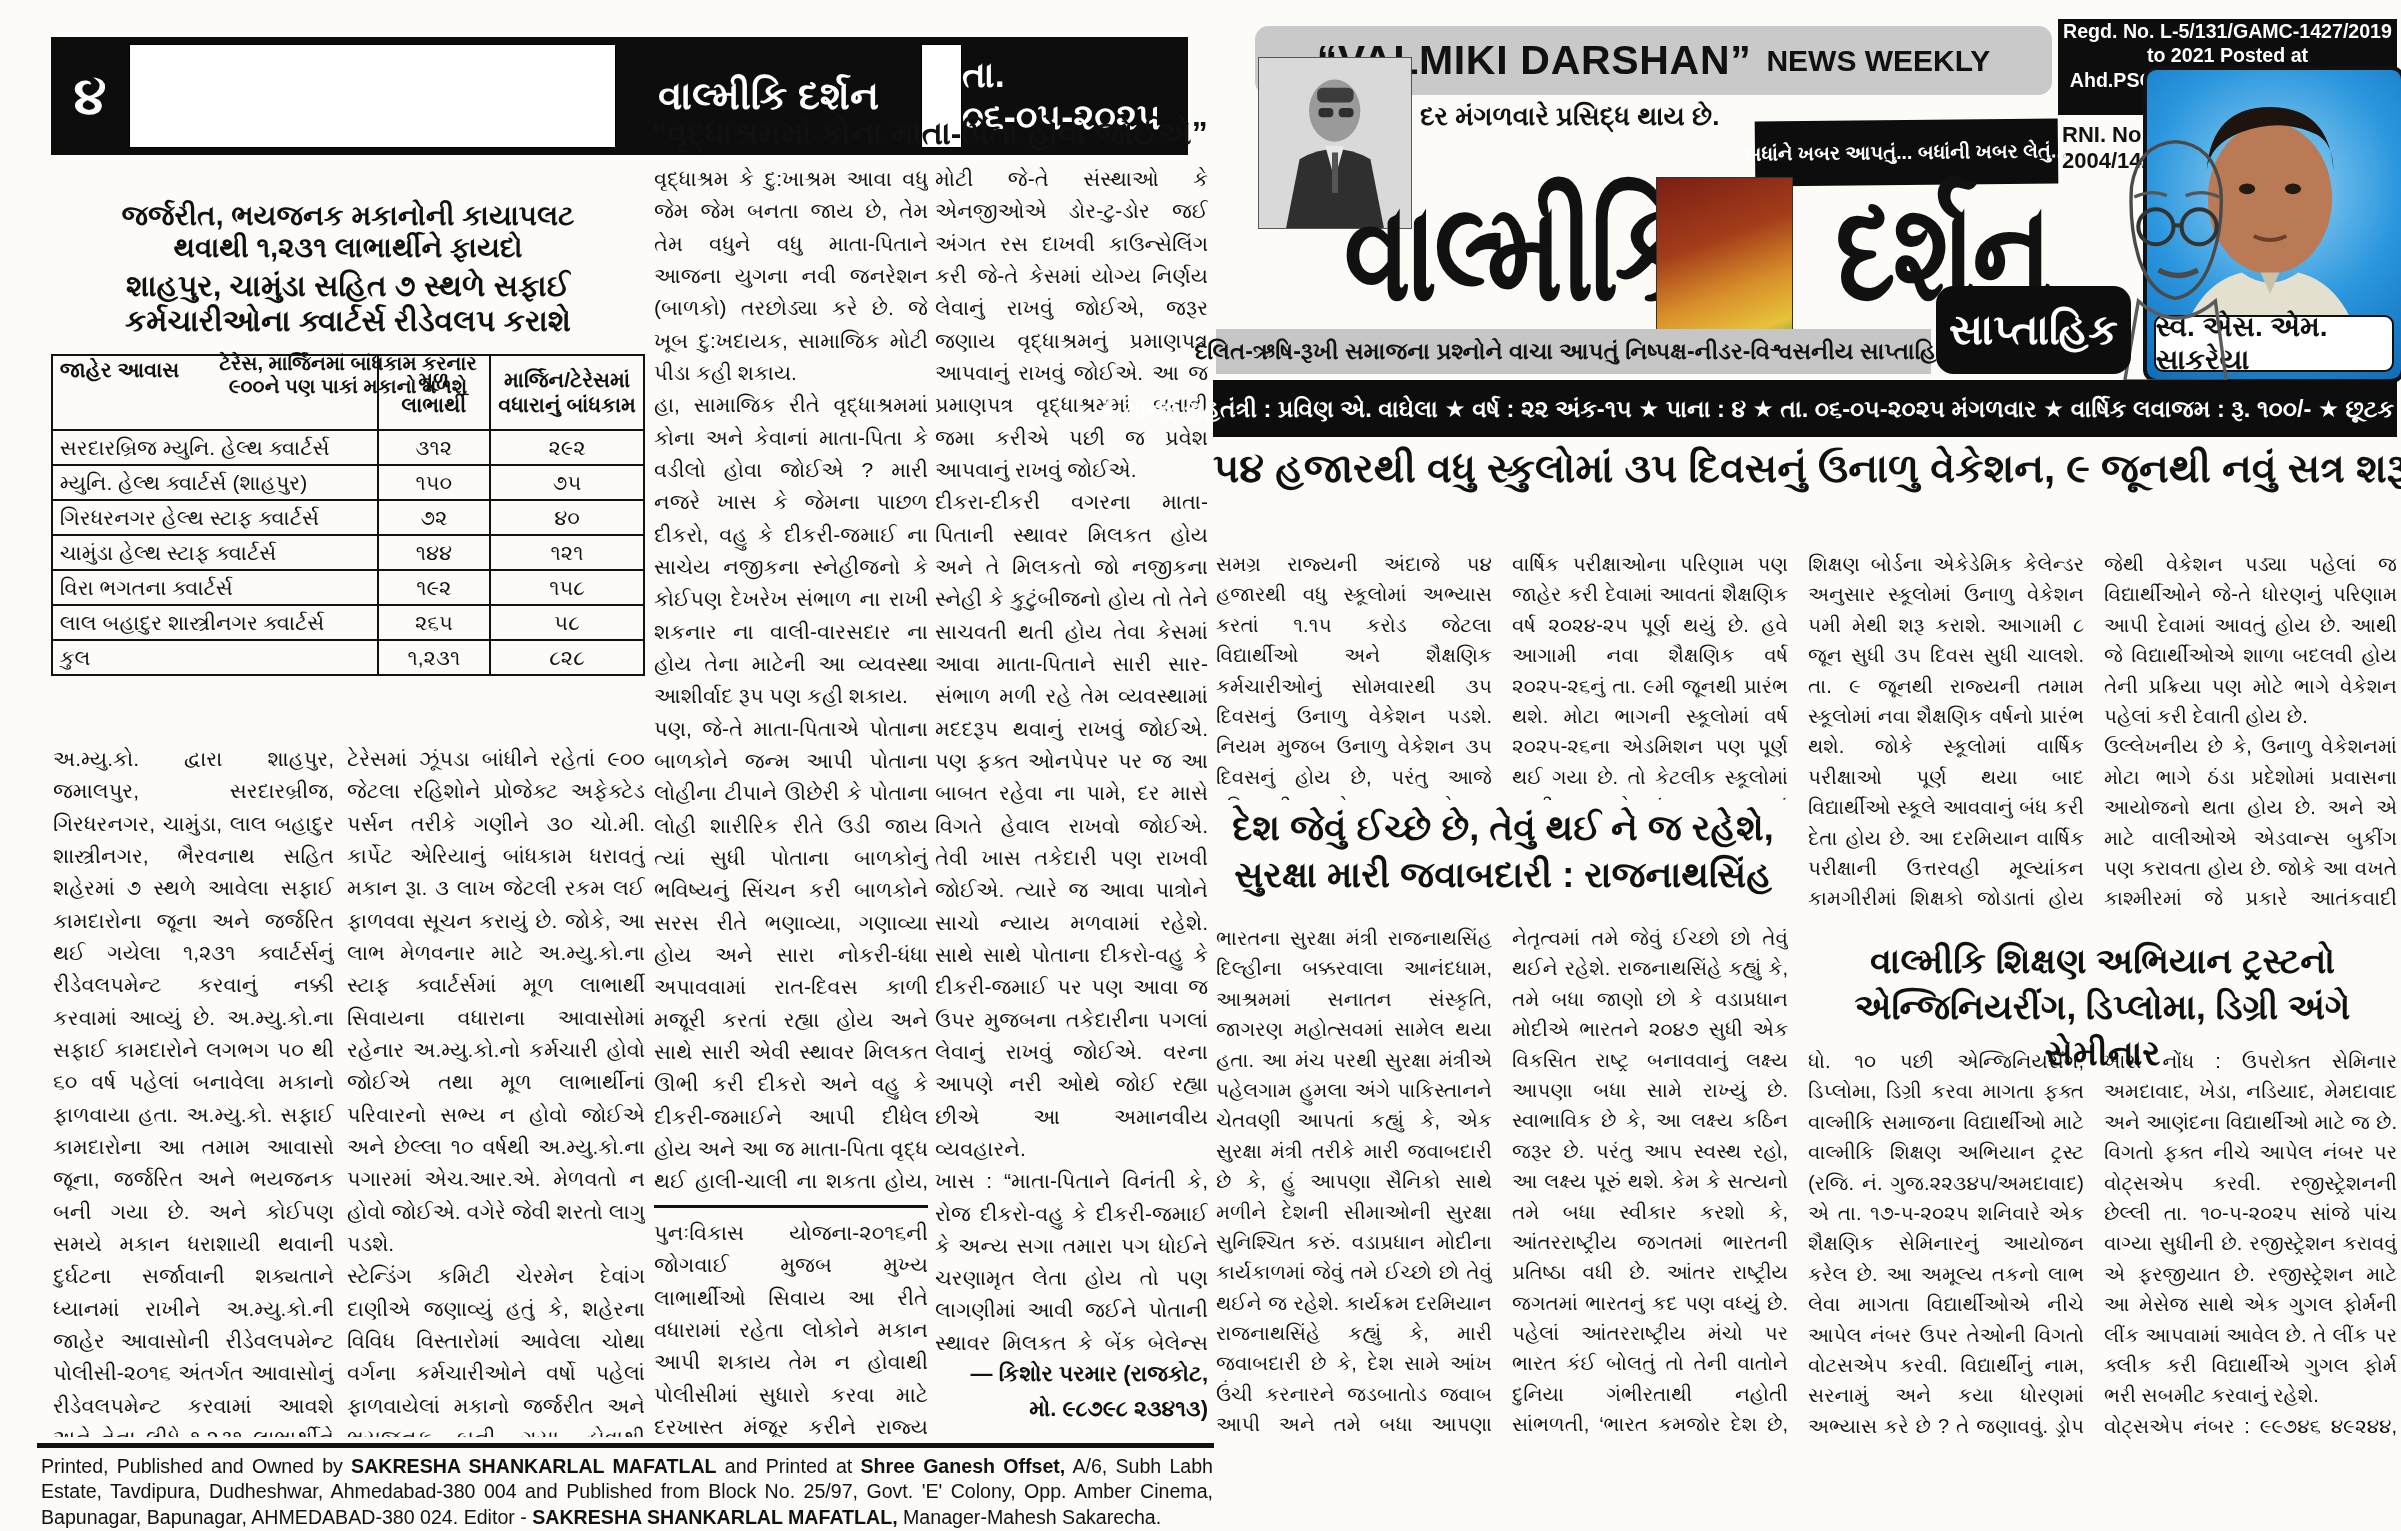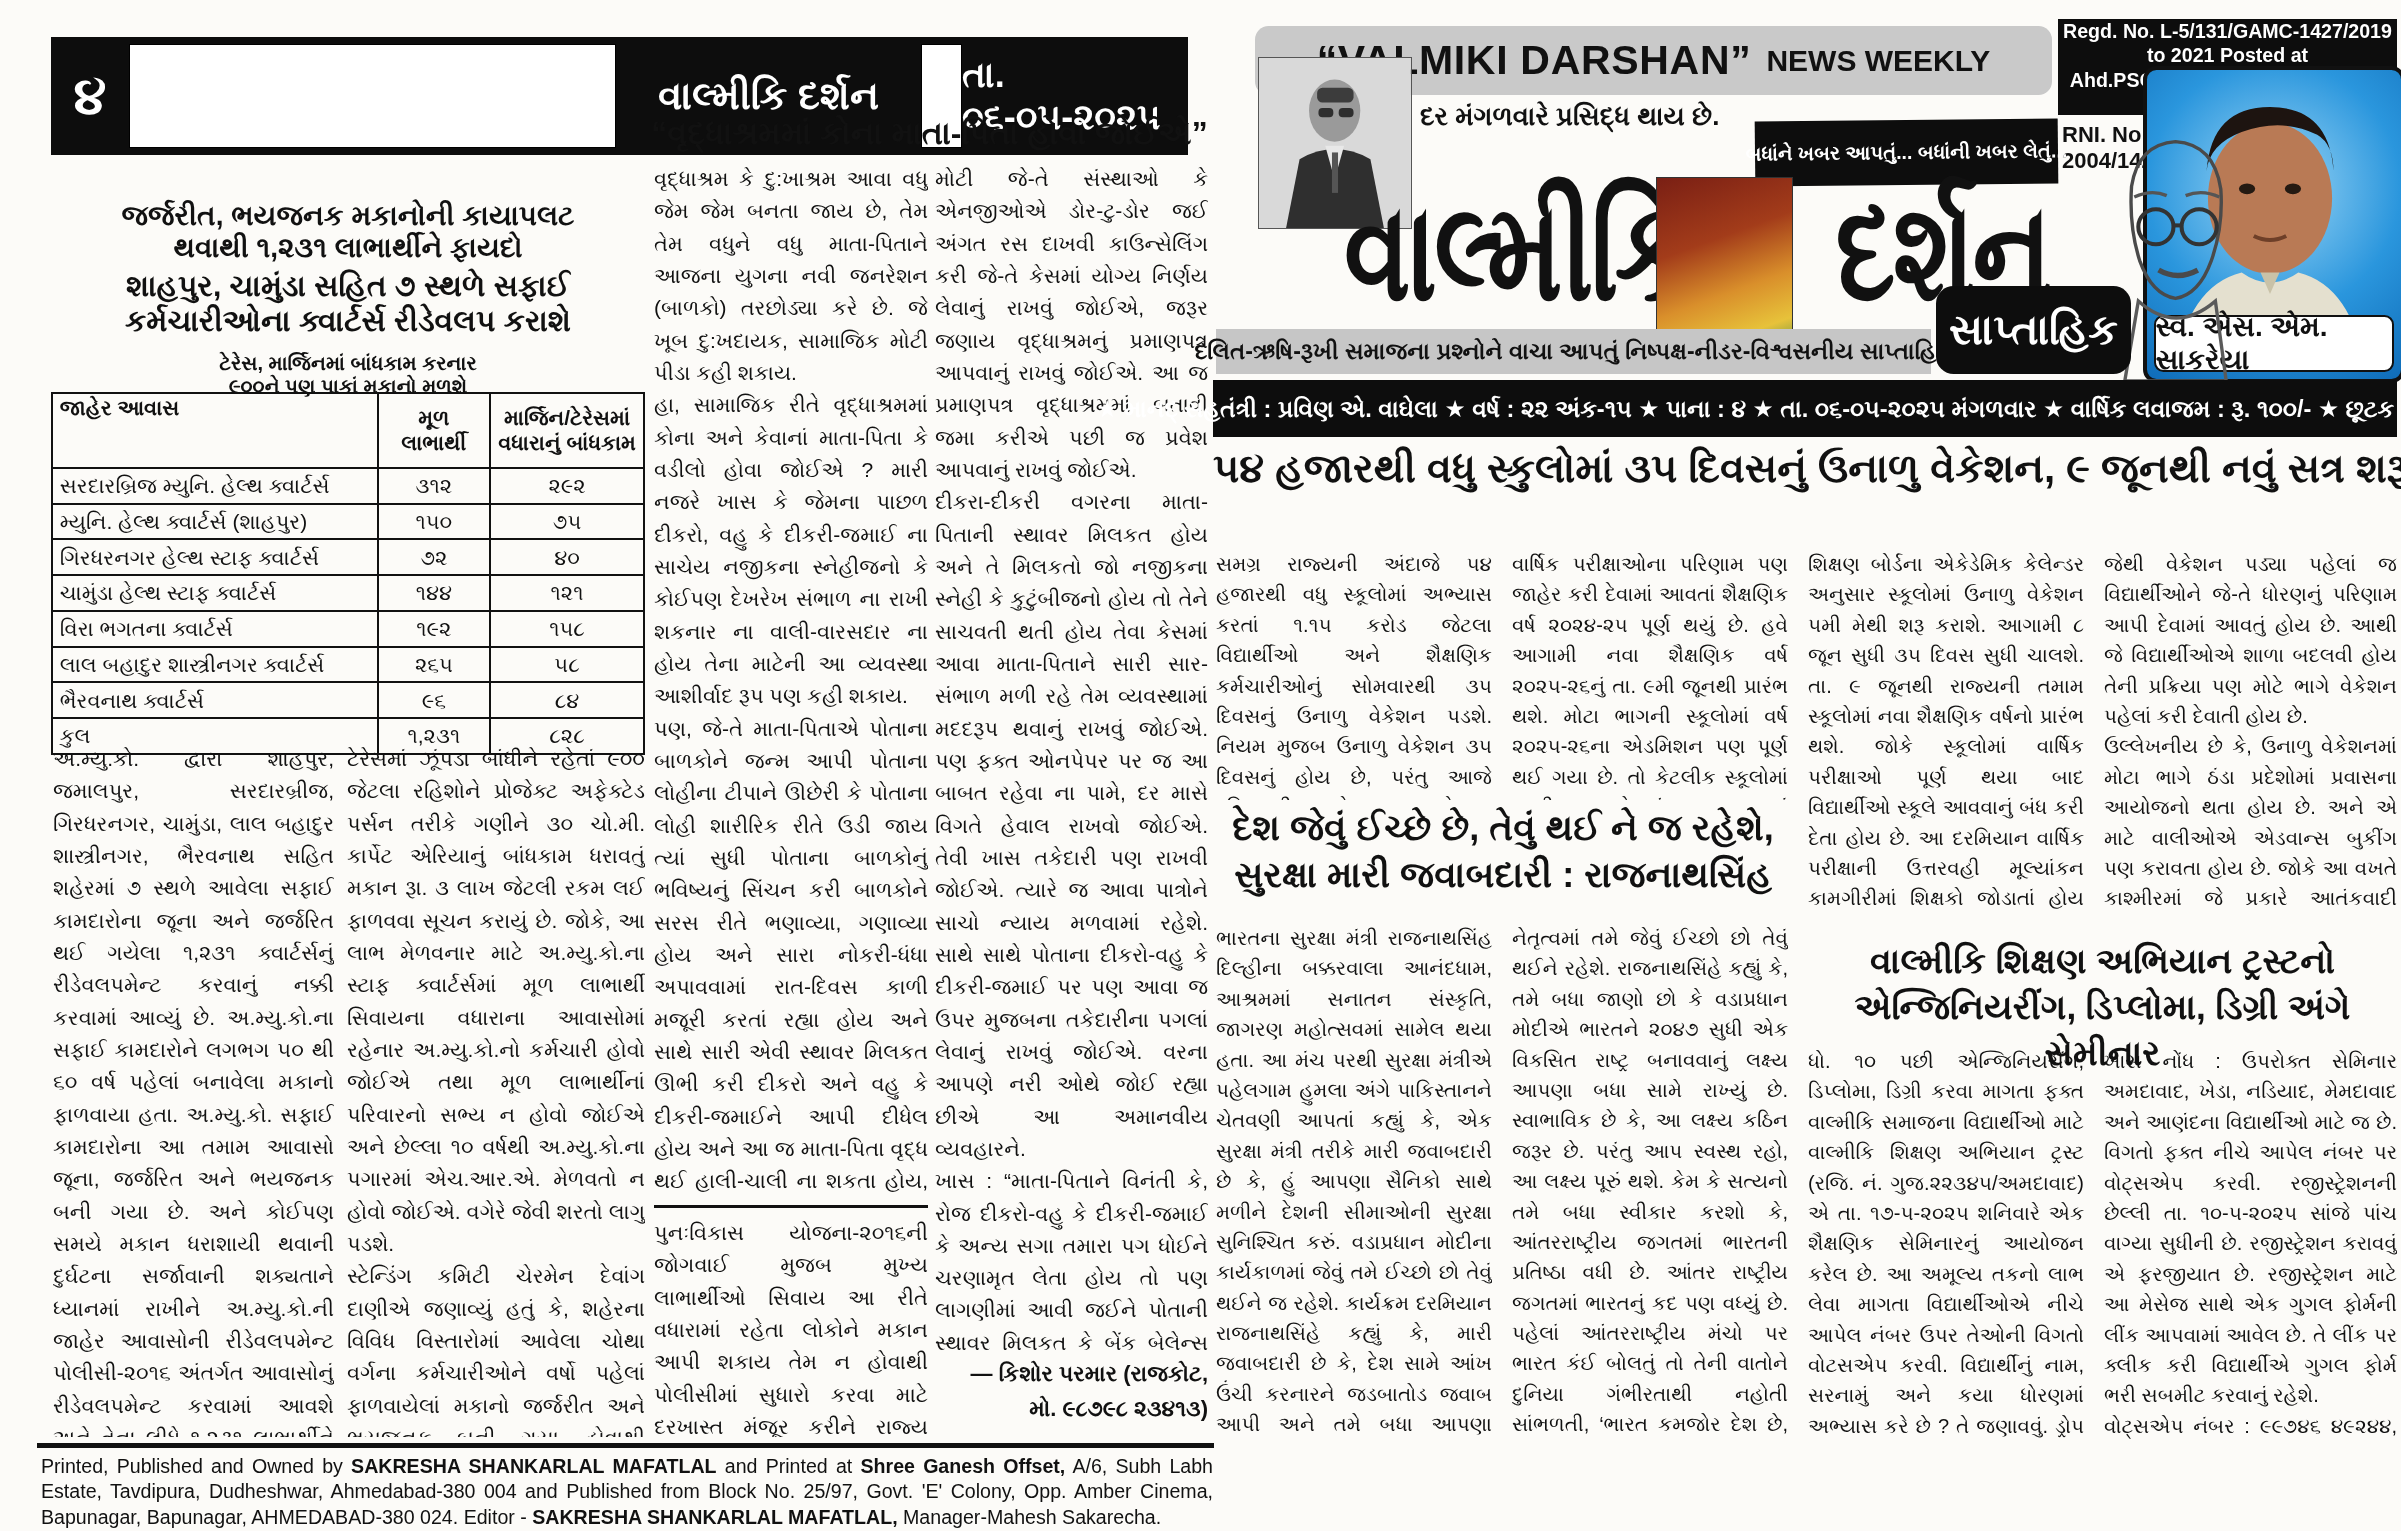--- a/index.html
+++ b/index.html
@@ -22,21 +22,21 @@
   .seg-box1{flex:1;}
   .seg-box2{width:39px;}
   .seg-title{width:305px;font-size:39px;font-weight:bold;border-radius:26px;}
   .seg-date{width:226px;font-size:36px;font-weight:bold;}
 
   
   .h-head{left:51px;top:162px;width:594px;font-weight:bold;line-height:1.16;}
   .h-head1{top:164px;font-size:28px;}
   .h-head2{top:233px;font-size:30px;}
   .h-head3{top:316px;font-size:20px;}
-  table.housing{left:51px;top:392px;width:594px;height:363px;border-collapse:collapse;table-layout:fixed;position:absolute;}
+  table.housing{left:51px;top:354px;width:594px;height:322px;border-collapse:collapse;table-layout:fixed;position:absolute;}
   table.housing th,table.housing td{border:2px solid #111;padding:1.4px 6.8px;font-size:21px;line-height:1.2;overflow:hidden;}
   table.housing th{font-weight:bold;vertical-align:top;text-align:left;height:70px;}
   table.housing th.num,table.housing td.num{text-align:center;vertical-align:middle;}
   .hcol1{left:53px;top:743px;width:281px;height:694px;}
   .hcol2{left:347px;top:743px;width:298px;height:694px;}
 
   
   .o-head{left:650px;top:80px;width:559px;font-size:32px;font-weight:bold;line-height:1.1;}
   .ocol1{left:654px;top:163px;width:274px;height:1032px;}
   .o-rule{left:654px;top:1205px;width:274px;height:2.7px;background:#111;}
@@ -154,25 +154,20 @@
           <td>વિરા ભગતના ક્વાર્ટર્સ</td>
           <td class="num">૧૯૨</td>
           <td class="num">૧૫૮</td>
         </tr>
     <tr>
           <td>લાલ બહાદુર શાસ્ત્રીનગર ક્વાર્ટર્સ</td>
           <td class="num">૨૬૫</td>
           <td class="num">૫૮</td>
         </tr>
     <tr>
-          <td>ભૈરવનાથ ક્વાર્ટર્સ</td>
-          <td class="num">૯૬</td>
-          <td class="num">૮૪</td>
-        </tr>
-    <tr>
           <td>કુલ</td>
           <td class="num">૧,૨૩૧</td>
           <td class="num">૮૨૮</td>
         </tr>
   </tbody>
     </table>
 
   <div class="abs hcol1 bodytxt just pre">અ.મ્યુ.કો. દ્વારા શાહપુર, જમાલપુર, સરદારબ્રીજ, ગિરધરનગર, ચામુંડા, લાલ બહાદુર શાસ્ત્રીનગર, ભૈરવનાથ સહિત શહેરમાં ૭ સ્થળે આવેલા સફાઈ કામદારોના જૂના અને જર્જરિત થઈ ગયેલા ૧,૨૩૧ ક્વાર્ટર્સનું રીડેવલપમેન્ટ કરવાનું નક્કી કરવામાં આવ્યું છે. અ.મ્યુ.કો.ના સફાઈ કામદારોને લગભગ ૫૦ થી ૬૦ વર્ષ પહેલાં બનાવેલા મકાનો ફાળવાયા હતા. અ.મ્યુ.કો. સફાઈ કામદારોના આ તમામ આવાસો જૂના, જર્જરિત અને ભયજનક બની ગયા છે. અને કોઈપણ સમયે મકાન ધરાશાયી થવાની દુર્ઘટના સર્જાવાની શક્યતાને ધ્યાનમાં રાખીને અ.મ્યુ.કો.ની જાહેર આવાસોની રીડેવલપમેન્ટ પોલીસી-૨૦૧૬ અંતર્ગત આવાસોનું રીડેવલપમેન્ટ કરવામાં આવશે અને તેના લીધે ૧,૨૩૧ લાભાર્થીને તેનો લાભ મળશે. આ વસાહતોમાં ટેરેસ, માર્જન વગેરે સ્થળે બાંધકામ કરીને વસતા પ્લોટ વિસ્તારમાં માર્જનમાં</div>
   <div class="abs hcol2 bodytxt just pre">ટેરેસમાં ઝૂંપડા બાંધીને રહેતાં ૯૦૦ જેટલા રહિશોને પ્રોજેક્ટ અફેક્ટેડ પર્સન તરીકે ગણીને ૩૦ ચો.મી. કાર્પેટ એરિયાનું બાંધકામ ધરાવતું મકાન રૂા. ૩ લાખ જેટલી રકમ લઈ ફાળવવા સૂચન કરાયું છે. જોકે, આ લાભ મેળવનાર માટે અ.મ્યુ.કો.ના સ્ટાફ ક્વાર્ટર્સમાં મૂળ લાભાર્થી સિવાયના વધારાના આવાસોમાં રહેનાર અ.મ્યુ.કો.નો કર્મચારી હોવો જોઈએ તથા મૂળ લાભાર્થીનાં પરિવારનો સભ્ય ન હોવો જોઈએ અને છેલ્લા ૧૦ વર્ષથી અ.મ્યુ.કો.ના પગારમાં એચ.આર.એ. મેળવતો ન હોવો જોઈએ. વગેરે જેવી શરતો લાગુ પડશે.
 સ્ટેન્ડિંગ કમિટી ચેરમેન દેવાંગ દાણીએ જણાવ્યું હતું કે, શહેરના વિવિધ વિસ્તારોમાં આવેલા ચોથા વર્ગના કર્મચારીઓને વર્ષો પહેલાં ફાળવાયેલાં મકાનો જર્જરીત અને ભયજનક બની ગયા હોવાથી કોઈપણ સમયે દુર્ઘટના સર્જાવાની શક્યતા નકારી શકાય નહીં. જાહેર આવાસોનો</div>

